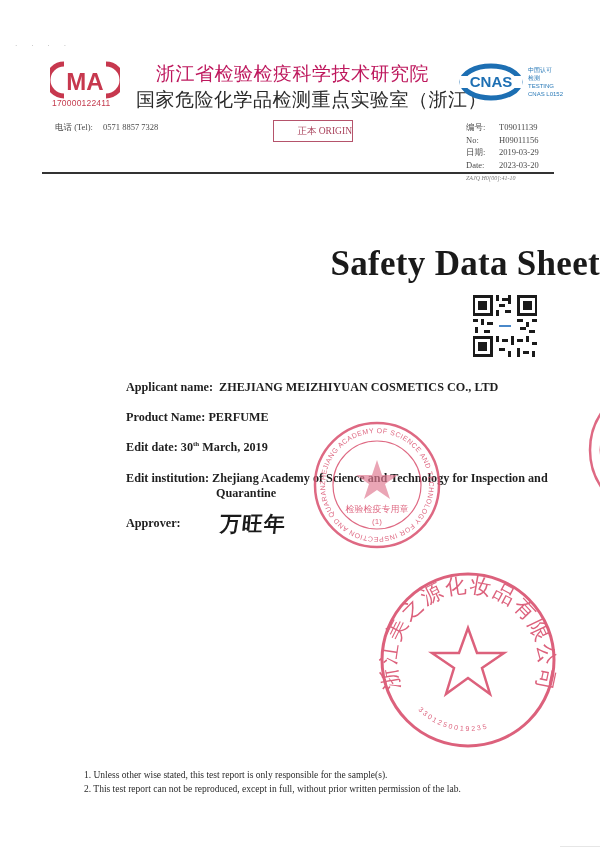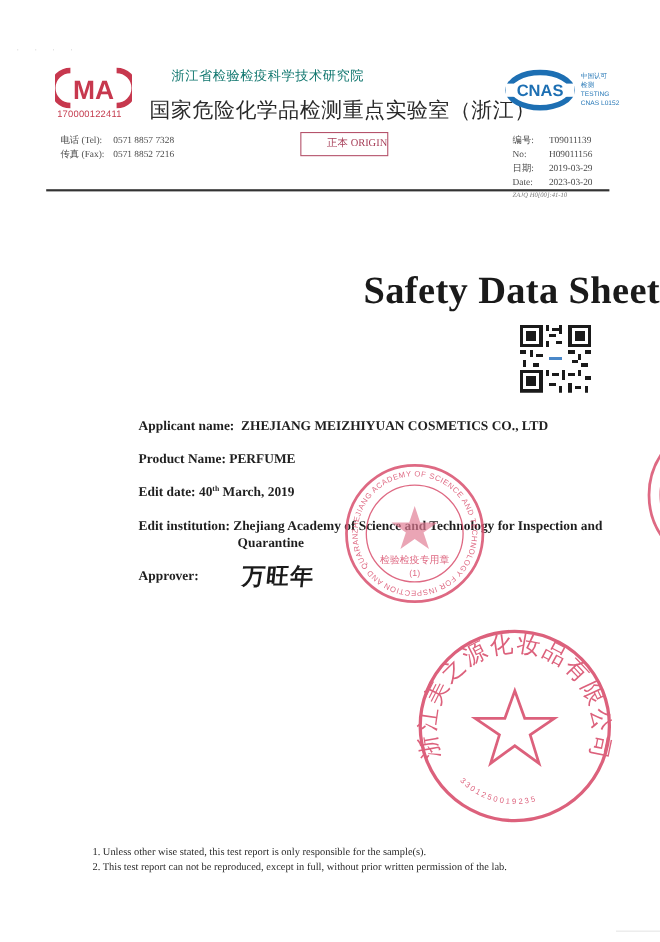--- a/index.html
+++ b/index.html
@@ -7,21 +7,21 @@
       width: 600px; height: 856px; background: #ffffff; position: relative; overflow: hidden;
       font-family: "Liberation Serif", serif; color: #1e1e1e;
     }
     .abs { position: absolute; }
     .speck { position: absolute; top: 42px; left: 15px; font-size: 7px; color: #b8b8b8; letter-spacing: 6px; font-family: "Liberation Sans", sans-serif; }
 
     
     .cma { left: 50px; top: 58px; width: 70px; height: 50px; }
     .cma-code { position: absolute; left: 52px; top: 98px; font-size: 8.5px; color: #c43a4d; letter-spacing: 0.2px; font-family: "Liberation Sans", sans-serif; text-align: right; }
 
-    .title-cn1 { left: 156px; top: 61px; font-size: 12px; font-family: "DejaVu Sans", sans-serif; color: #0f766e; letter-spacing: 0.5px; }
+    .title-cn1 { left: 156px; top: 61px; font-size: 19px; font-family: "DejaVu Sans", sans-serif; color: #be185d; letter-spacing: 0.5px; }
     .title-cn2 { left: 136px; top: 87px; font-size: 19px; font-family: "DejaVu Sans", sans-serif; color: #2a2a2a; letter-spacing: 0.5px; }
 
     
     .cnas { left: 458px; top: 62px; width: 66px; height: 40px; }
     .cnas-side { left: 528px; top: 66px; font-size: 6px; line-height: 8px; color: #2a7ab8; font-family: "Liberation Sans", sans-serif; }
 
     .contact { left: 55px; top: 121px; font-size: 8.5px; line-height: 12.5px; color: #4a4a4a; font-family: "Liberation Serif", serif; }
     .contact .lab { display: inline-block; width: 48px; }
 
     .origin { left: 273px; top: 120px; width: 78px; height: 20px; border: 1.2px solid #b5536b; color: #a8405a; font-size: 9.5px; line-height: 20px; text-align: right; font-family: "Liberation Serif", serif; }
@@ -76,21 +76,20 @@
 </svg>
 <div class="abs cnas-side">
   <div>中国认可</div>
   <div>检测</div>
   <div>TESTING</div>
   <div>CNAS L0152</div>
 </div>
 
 <div class="abs contact">
   <div><span class="lab">电话 (Tel):</span><span>0571 8857 7328</span></div>
-  <div><span class="lab">传真 (Fax):</span><span>0571 8852 7216</span></div>
 </div>
 
 <div class="abs origin">正本 ORIGIN</div>
 
 <div class="abs refs">
   <div><span class="lab">编号:</span><span>T09011139</span></div>
   <div><span class="lab">No:</span><span>H09011156</span></div>
   <div><span class="lab">日期:</span><span>2019-03-29</span></div>
   <div><span class="lab">Date:</span><span>2023-03-20</span></div>
 </div>
@@ -146,21 +145,21 @@
 <div class="abs field f1">
   <span>Applicant name:</span>&nbsp;
   <span>ZHEJIANG MEIZHIYUAN COSMETICS CO., LTD</span>
 </div>
 <div class="abs field f2">
   <span>Product Name:</span>
   <span>PERFUME</span>
 </div>
 <div class="abs field f3">
   <span>Edit date:</span>
-  <span>40</span><sup>th</sup>
+  <span>30</span><sup>th</sup>
   <span>March, 2019</span>
 </div>
 <div class="abs field f4">
   <span>Edit institution:</span>
   <span>Zhejiang Academy of Science and Technology for Inspection and</span>
 </div>
 <div class="abs field f4b">Quarantine</div>
 <div class="abs field f5">Approver:</div>
 <div class="abs sig">万旺年</div>
 

